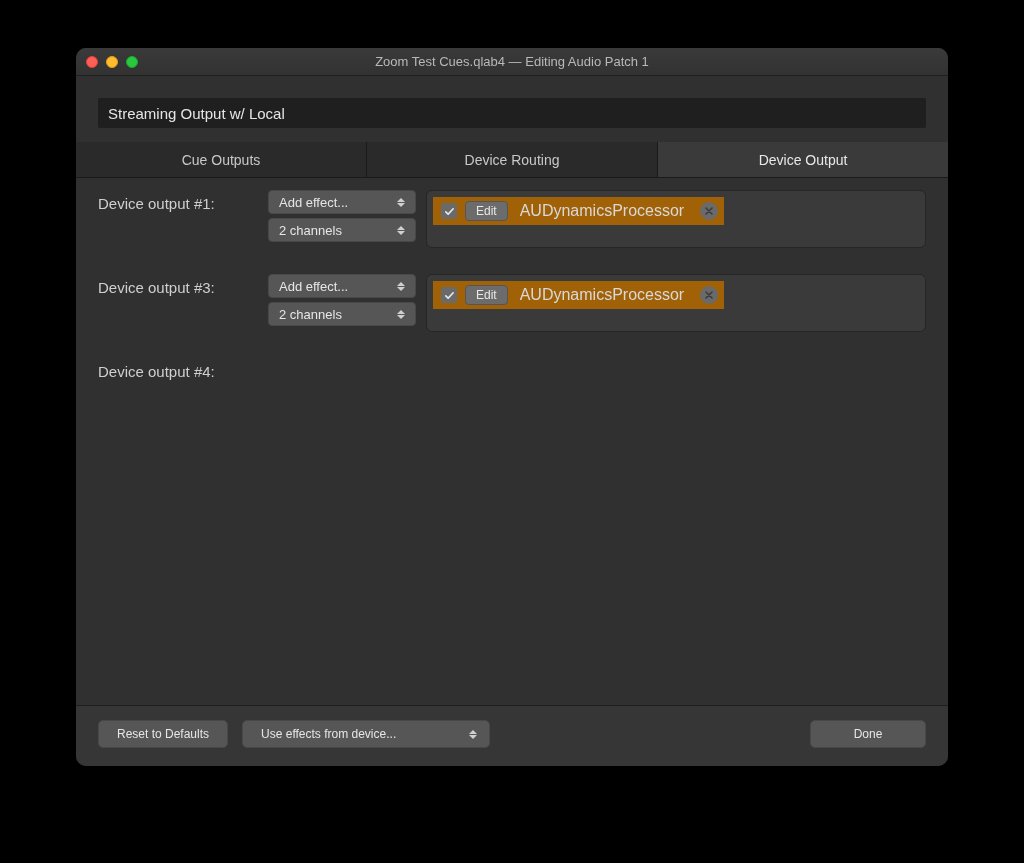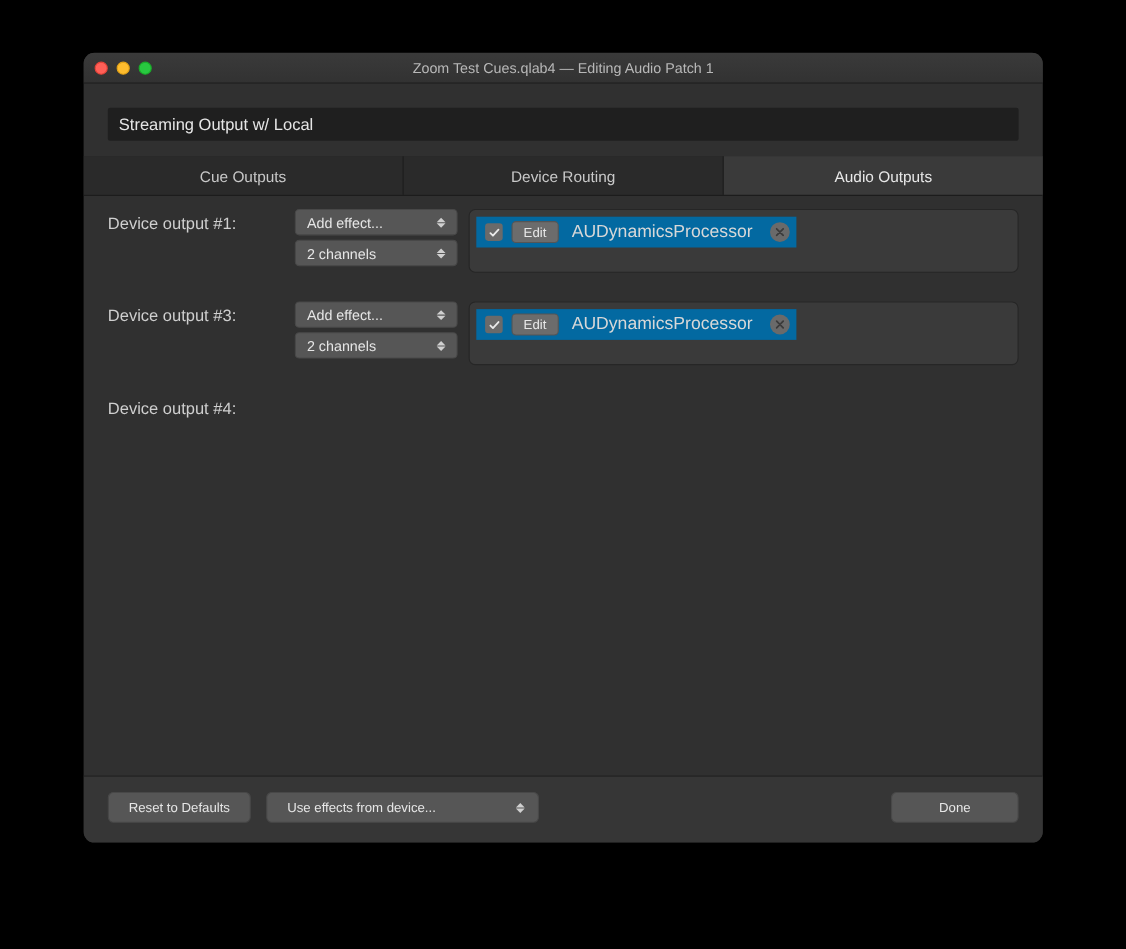--- a/index.html
+++ b/index.html
@@ -150,21 +150,21 @@
     border: 1px solid #262626;
     border-radius: 6px;
     min-height: 58px;
     padding: 6px;
     display: flex;
     align-items: flex-start;
   }
   .effect-chip {
     display: inline-flex;
     align-items: center;
-    background: #0369a1;
+    background: #a16207;
     border-radius: 0;
     padding: 4px 6px 4px 8px;
     gap: 8px;
   }
   .chk {
     width: 16px; height: 16px;
     background: #6a6a6a;
     border-radius: 3px;
     display: flex;
     align-items: center;
@@ -239,21 +239,21 @@
     </div>
     <div class="titlebar-title">Zoom Test Cues.qlab4 — Editing Audio Patch 1</div>
   </div>
 
   <div class="content">
     <input class="name-field" type="text" value="Streaming Output w/ Local" style="">
 
     <div class="tabs">
       <div class="tab">Cue Outputs</div>
       <div class="tab">Device Routing</div>
-      <div class="tab active">Audio Outputs</div>
+      <div class="tab active">Device Output</div>
     </div>
 
     <div class="outputs-area">
 
       <div class="output-row">
         <div class="output-label">Device output #1:</div>
         <div class="controls-col">
           <div class="popup-btn">
             <span>Add effect...</span>
             <span class="stepper">

